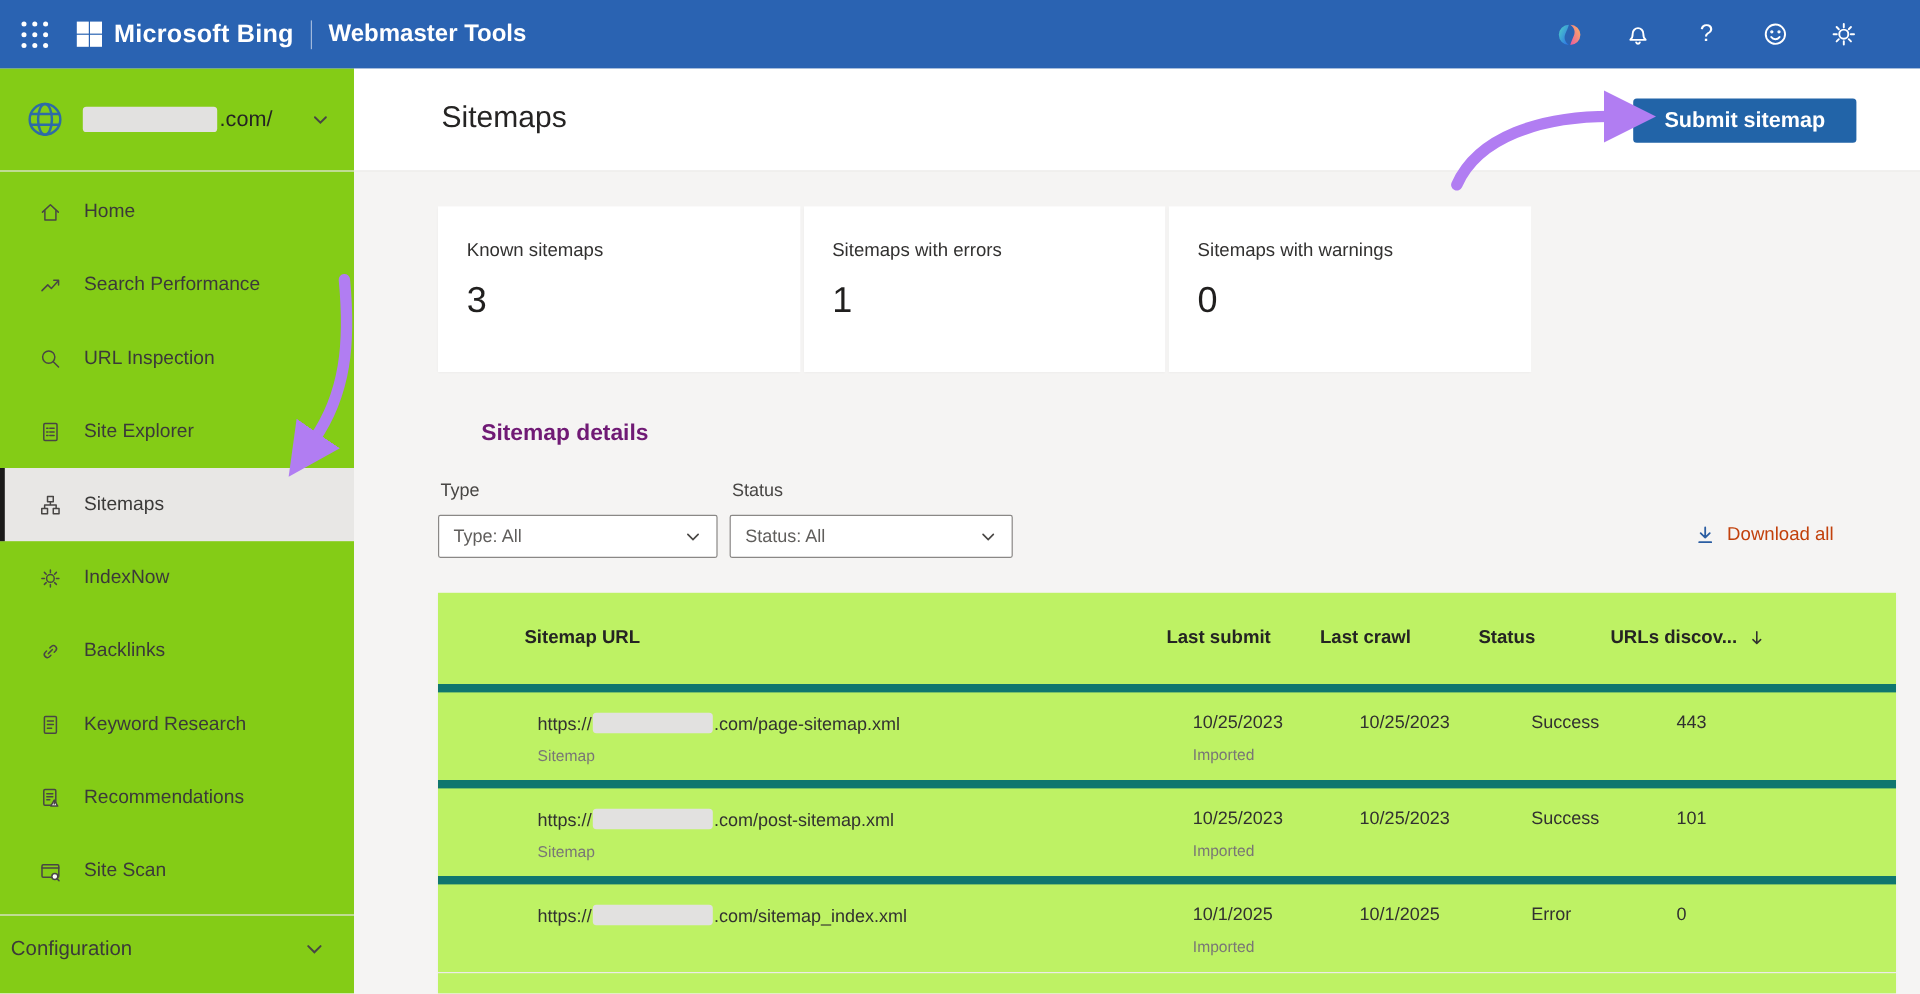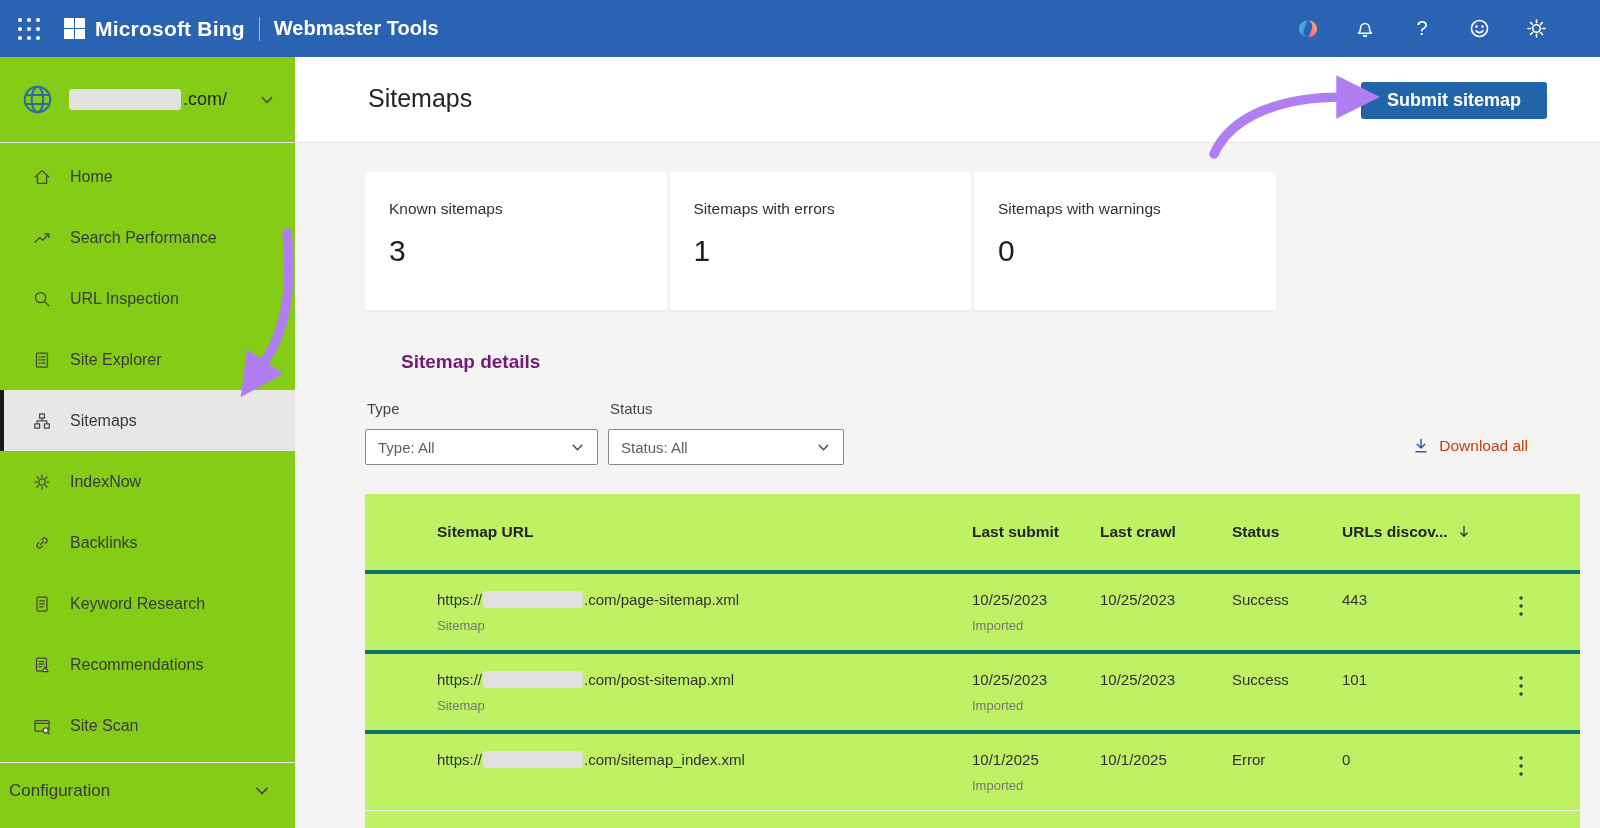--- a/index.html
+++ b/index.html
@@ -101,21 +101,21 @@
   }
 
   
   .table {
     position:absolute; left:365px; top:494px; width:1215px; height:334px;
     background:#bef264; box-shadow:0 1px 2px rgba(0,0,0,.04); overflow:hidden;
   }
   .t-grid { display:grid; grid-template-columns:72px 535px 128px 132px 110px 140px 1fr; }
   .t-header { height:76px; align-items:center; font-size:15.5px; font-weight:700; color:#252423; }
   .t-header .with-sort { display:flex; align-items:center; gap:8px; }
-  .t-row { height:80px; border-top:4px solid #0f766e; }
+  .t-row { height:80px; border-top:7px solid #0f766e;gap:11px; }
   .t-row > div { padding-top:17px; font-size:15px; color:#323130; }
   .cell-sub { margin-top:10px; font-size:13px; color:#797775; }
   .url-blur { width:100px; height:17px; vertical-align:-3px; margin:0 1px; }
   .status-success { color:#427a42; }
   .status-error { color:#a4373a; }
   .kebab { padding-left:36px; cursor:pointer; }
   .kebab svg { margin-top:4px; }
   .t-footer { height:23px; border-top:1px solid #edebe9; }
 
   

